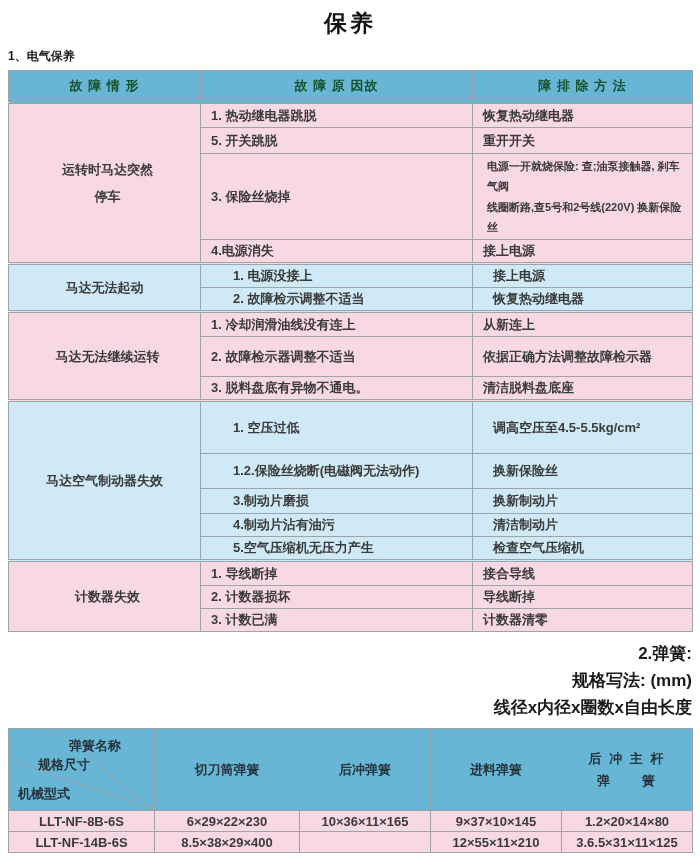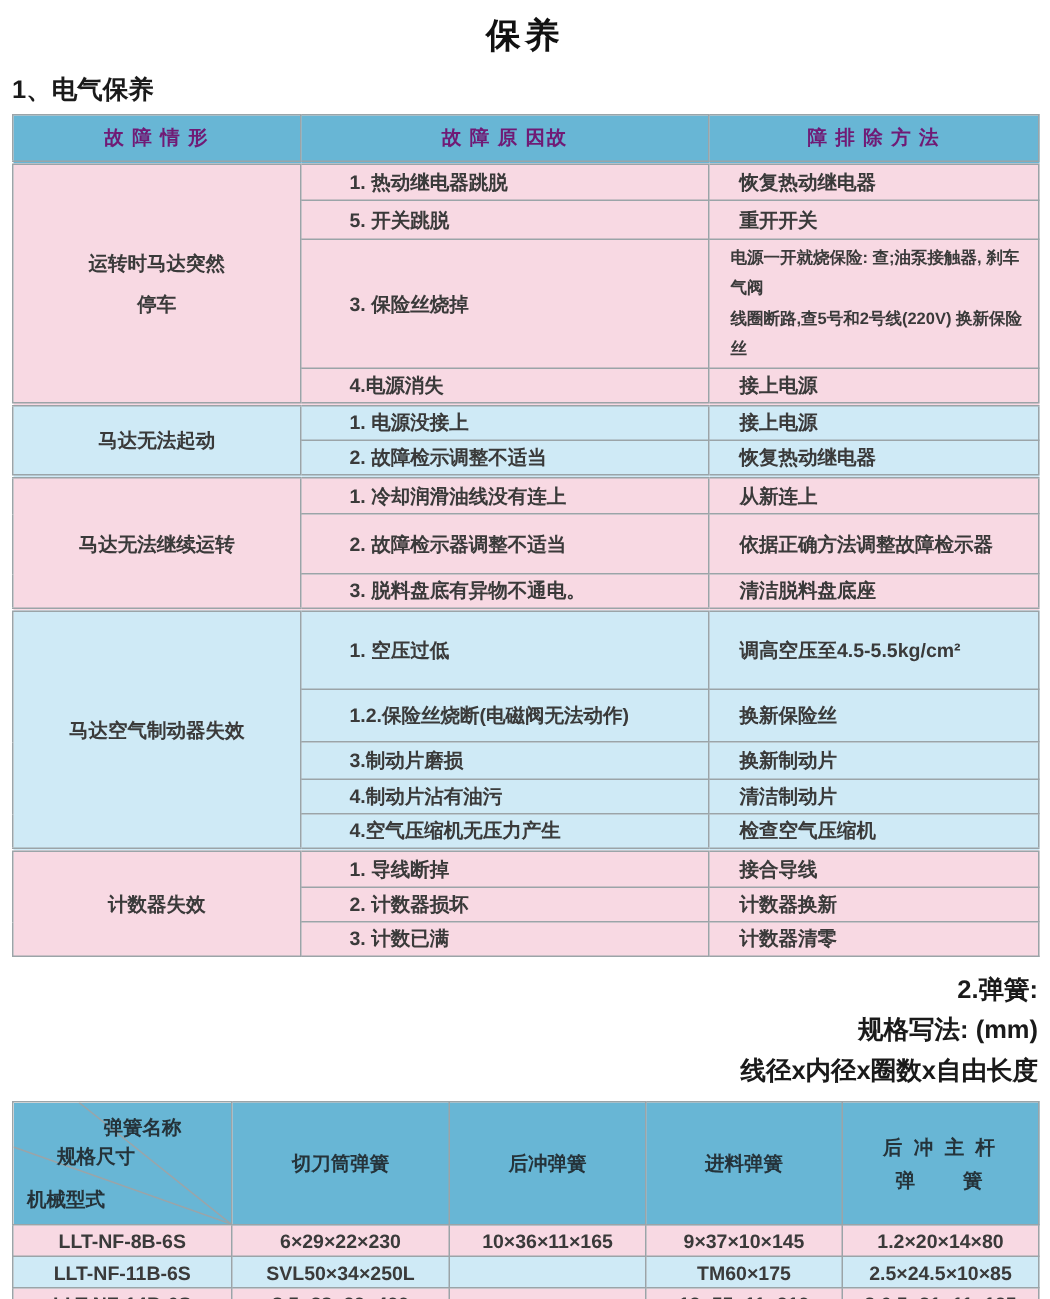--- a/index.html
+++ b/index.html
@@ -7,36 +7,36 @@
     width:700px;height:866px;
     font-family:"Liberation Sans","DejaVu Sans",sans-serif;
     color:#333;
     -webkit-font-smoothing:antialiased;
   }
   .page{padding:4px 8px 0 8px;}
   .title{
     text-align:center;font-size:23px;font-weight:bold;color:#111;
     letter-spacing:3px;margin:4px 0 9px 0;
   }
-  .sec-h{font-size:17px;font-weight:bold;color:#1a1a1a;margin:0 0 5px 0;}
+  .sec-h{font-size:12px;font-weight:bold;color:#1a1a1a;margin:0 0 5px 0;}
 
   table{border-collapse:collapse;width:684px;table-layout:fixed;}
   td,th{border:1px solid #9ba4a8;box-sizing:border-box;}
 
   
   .t1 th{
     background:#68b6d5;height:32px;font-size:13px;font-weight:bold;
-    color:#701a75;letter-spacing:1px;
+    color:#14532d;letter-spacing:1px;
   }
   .t1 td{font-size:13px;font-weight:bold;color:#3a3a3a;background:#fff;padding:2px 8px;}
   .t1 .sit{text-align:center;white-space:pre-line;line-height:2.1;padding:2px 4px;}
   .t1 .cause{padding-left:32px;}
   .t1 .rem{padding-left:20px;}
   .t1 .rem.small{font-size:11px;white-space:pre-line;line-height:1.85;padding-left:14px;}
-  .t1 tr.pink td{background:#f8d9e3;}
+  .t1 tr.pink td{background:#f8d9e3;padding-left:10px;}
   .t1 tr.blue td{background:#cfeaf6;}
   .t1 tr.grp td{border-top:3px double #9ba4a8;}
 
   
   .s2txt{font-size:17px;font-weight:bold;color:#1a1a1a;line-height:1.45;margin:10px 0 8px 0;}
   .s2txt div{margin-bottom:2px;text-align:right;}
 
   
   .t2 th{
     background:#68b6d5;font-size:13px;font-weight:bold;color:#25333a;height:82px;
@@ -134,32 +134,32 @@
       </tr>
       <tr class="blue" style="height:25px">
         <td class="cause">3.制动片磨损</td>
         <td class="rem">换新制动片</td>
       </tr>
       <tr class="blue" style="height:22px">
         <td class="cause">4.制动片沾有油污</td>
         <td class="rem">清洁制动片</td>
       </tr>
       <tr class="blue" style="height:22px">
-        <td class="cause">4.空气压缩机无压力产生</td>
+        <td class="cause">5.空气压缩机无压力产生</td>
         <td class="rem">检查空气压缩机</td>
       </tr>
 
       <tr class="pink grp" style="height:25px">
         <td class="sit" rowspan="3">计数器失效</td>
         <td class="cause">1.  导线断掉</td>
         <td class="rem">接合导线</td>
       </tr>
       <tr class="pink" style="height:23px">
         <td class="cause">2.  计数器损坏</td>
-        <td class="rem">计数器换新</td>
+        <td class="rem">导线断掉</td>
       </tr>
       <tr class="pink" style="height:22px">
         <td class="cause">3. 计数已满</td>
         <td class="rem">计数器清零</td>
       </tr>
     </tbody>
   </table>
 
   <div class="s2txt">
     <div>2.弹簧:</div>
@@ -194,27 +194,20 @@
       </tr>
     </thead>
     <tbody>
       <tr class="pink">
         <td>LLT-NF-8B-6S</td>
         <td>6×29×22×230</td>
         <td>10×36×11×165</td>
         <td>9×37×10×145</td>
         <td>1.2×20×14×80</td>
       </tr>
-      <tr class="blue">
-        <td>LLT-NF-11B-6S</td>
-        <td>SVL50×34×250L</td>
-        <td></td>
-        <td>TM60×175</td>
-        <td>2.5×24.5×10×85</td>
-      </tr>
       <tr class="pink">
         <td>LLT-NF-14B-6S</td>
         <td>8.5×38×29×400</td>
         <td></td>
         <td>12×55×11×210</td>
         <td>3.6.5×31×11×125</td>
       </tr>
 
     </tbody>
   </table>

